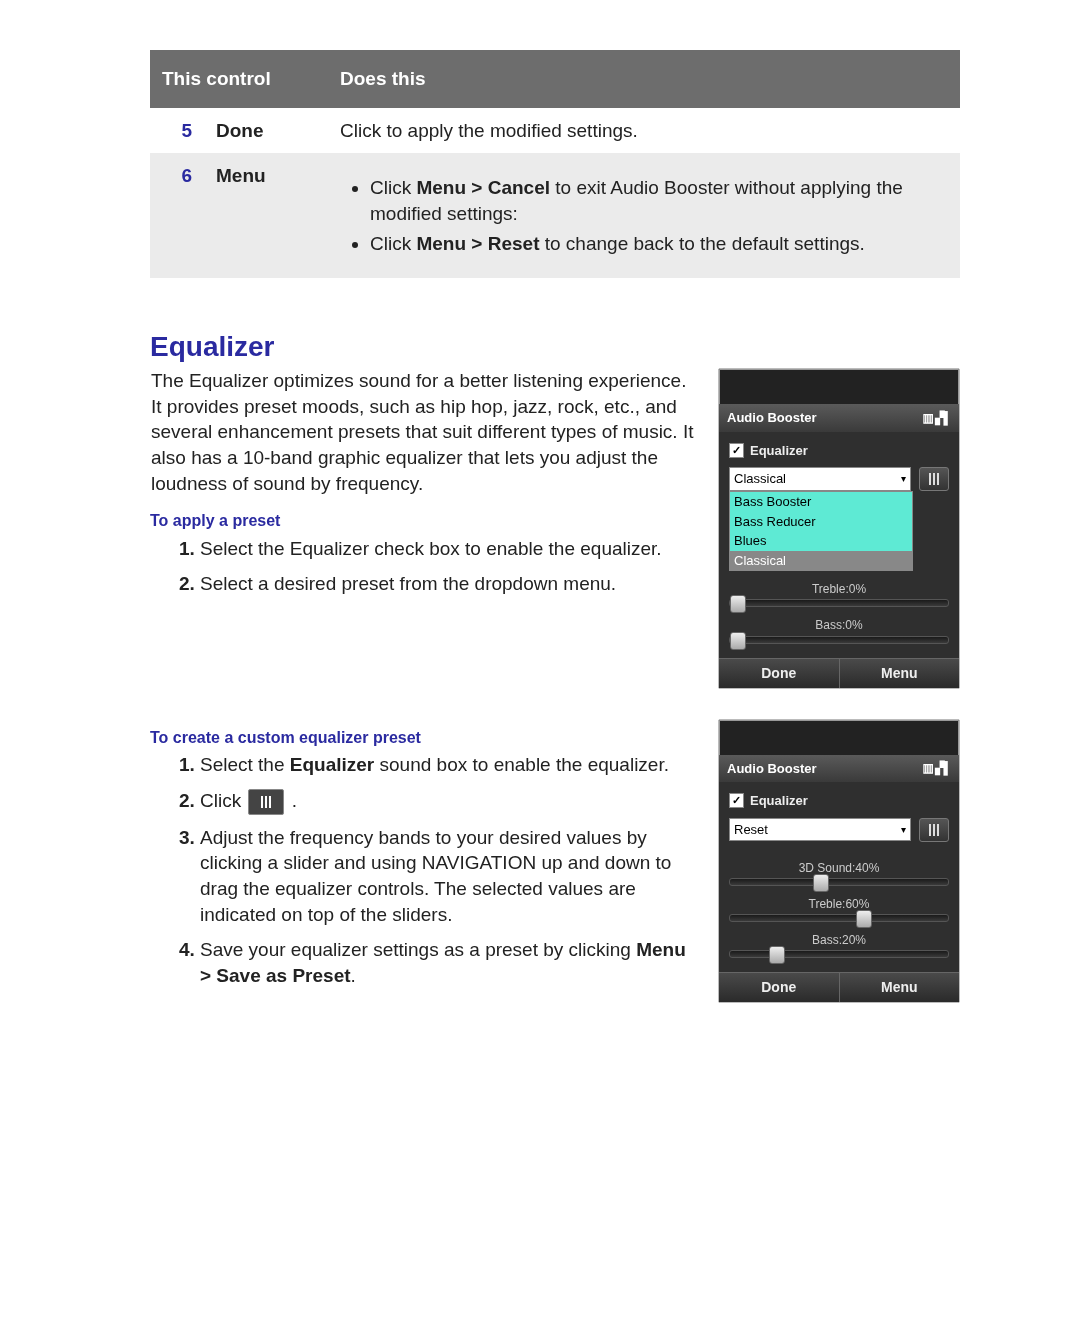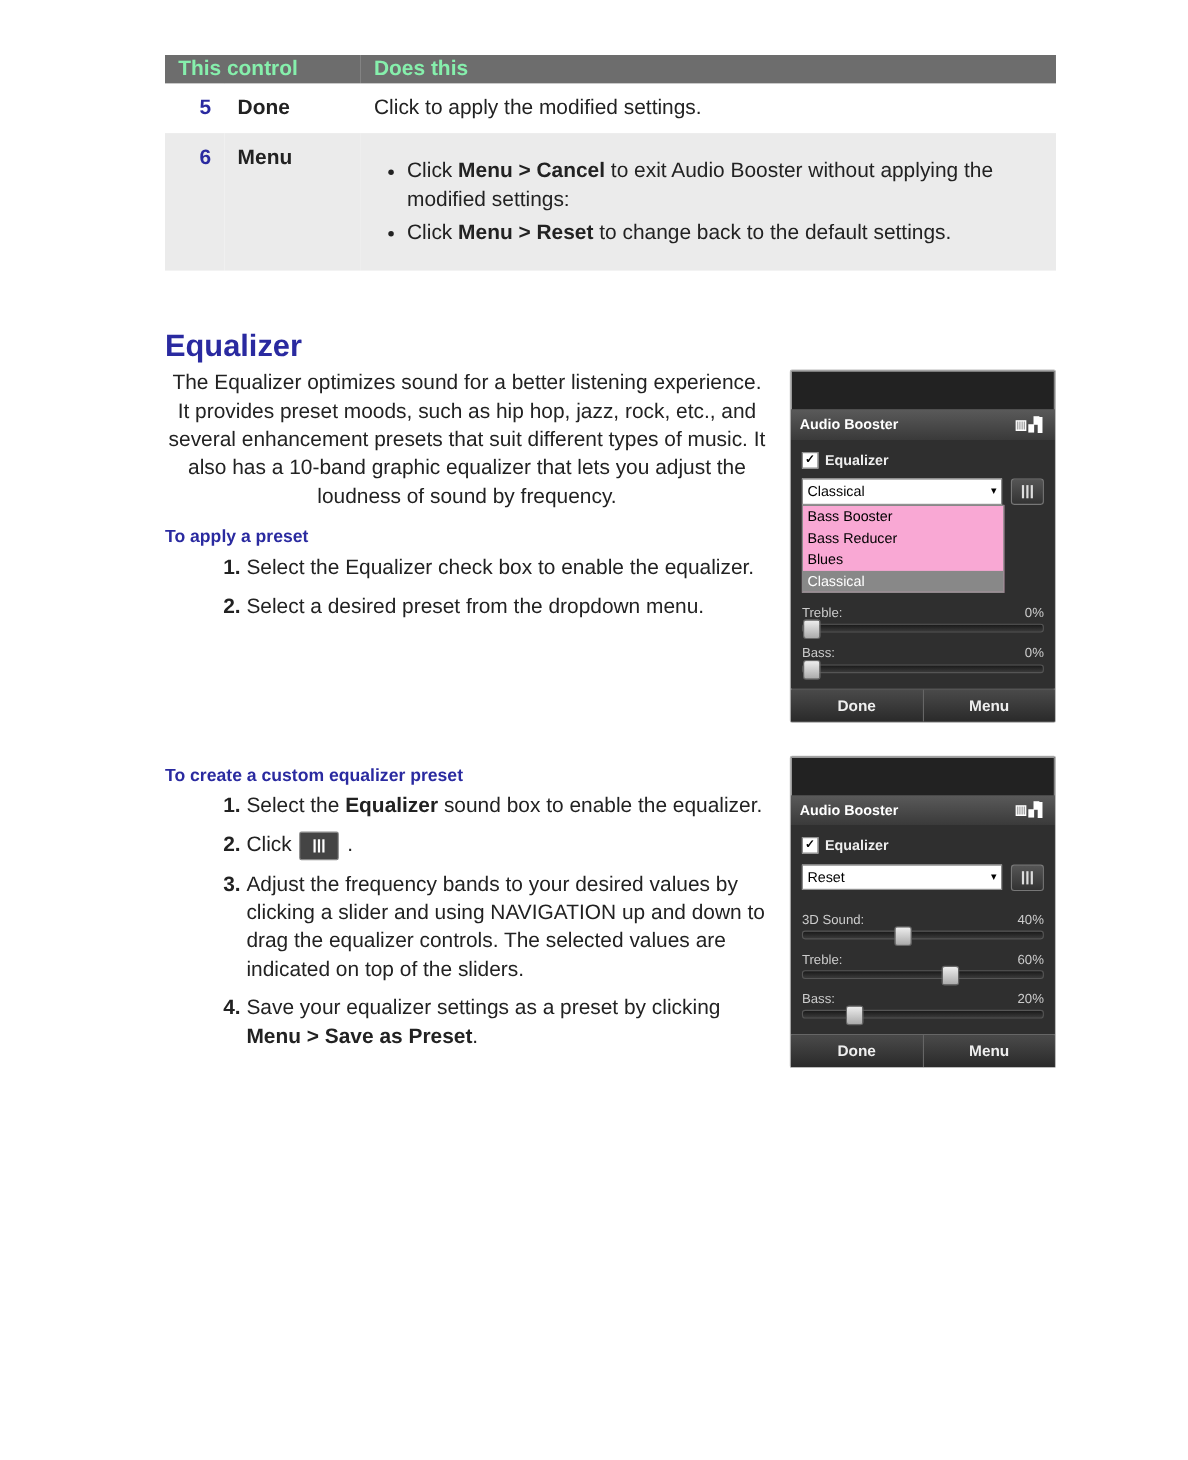--- a/index.html
+++ b/index.html
@@ -24,24 +24,24 @@
     margin-bottom: 20px;
   }
   
   .ctl-table {
     width: 100%;
     border-collapse: collapse;
     margin-bottom: 50px;
   }
   .ctl-table thead th {
     background: #6d6d6d;
-    color: #86efac;
+    color: #ffffff;
     text-align: left;
     font-weight: bold;
-    padding: 0 12px;
+    padding: 16px 12px;
     font-size: 19px;
   }
   .ctl-table tbody tr.odd { background: #ffffff; }
   .ctl-table tbody tr.even { background: #ebebeb; }
   .ctl-table td {
     padding: 10px 12px;
     vertical-align: top;
     font-size: 19px;
   }
   .ctl-num {
@@ -59,35 +59,34 @@
     padding-left: 18px;
   }
   .ctl-desc li { margin-bottom: 4px; }
 
   h2.section-title {
     color: #2a2aa0;
     font-size: 28px;
     font-weight: bold;
     margin: 0 0 2px 0;
   }
-  p { margin: 0 0 14px 1px; text-align: center; }
+  p { margin: 0 0 14px 1px; }
 
   h3.sub-title {
     color: #2a2aa0;
     font-size: 16px;
     font-weight: bold;
     margin: 8px 0 4px 0;
   }
   ol.steps {
     margin: 0 0 14px 0;
     padding-left: 50px;
   }
   ol.steps li {
     margin-bottom: 10px;
-    margin-left: 24px;
   }
   ol.steps li::marker {
     font-weight: bold;
   }
 
   
   .shot {
     width: 240px;
     background: #222;
     border: 1px solid #bbb;
@@ -165,37 +164,37 @@
     content: '';
     position: absolute;
     width: 2px;
     background: #ddd;
     top: 0; bottom: 0;
   }
   .eq-glyph::before { left: 2px; }
   .eq-glyph span { left: 6px; }
   .eq-glyph::after { left: 10px; }
   .dropdown-list {
-    background: #f9a8d4;
+    background: #5eead4;
     color: #000;
     border: 1px solid #888;
     margin: -6px 36px 10px 0;
   }
   .dropdown-list .opt {
     padding: 1px 4px;
     font-size: 13px;
   }
   .dropdown-list .opt.sel {
     background: #888;
     color: #fff;
   }
   .slider-group { margin-top: 6px; }
   .slider-row {
     display: flex;
-    justify-content: space-between;
+    justify-content: center;
     font-size: 12px;
     color: #ccc;
     margin-bottom: 2px;
   }
   .slider-track {
     height: 6px;
     background: linear-gradient(#1a1a1a,#3a3a3a);
     border: 1px solid #555;
     border-radius: 3px;
     position: relative;

